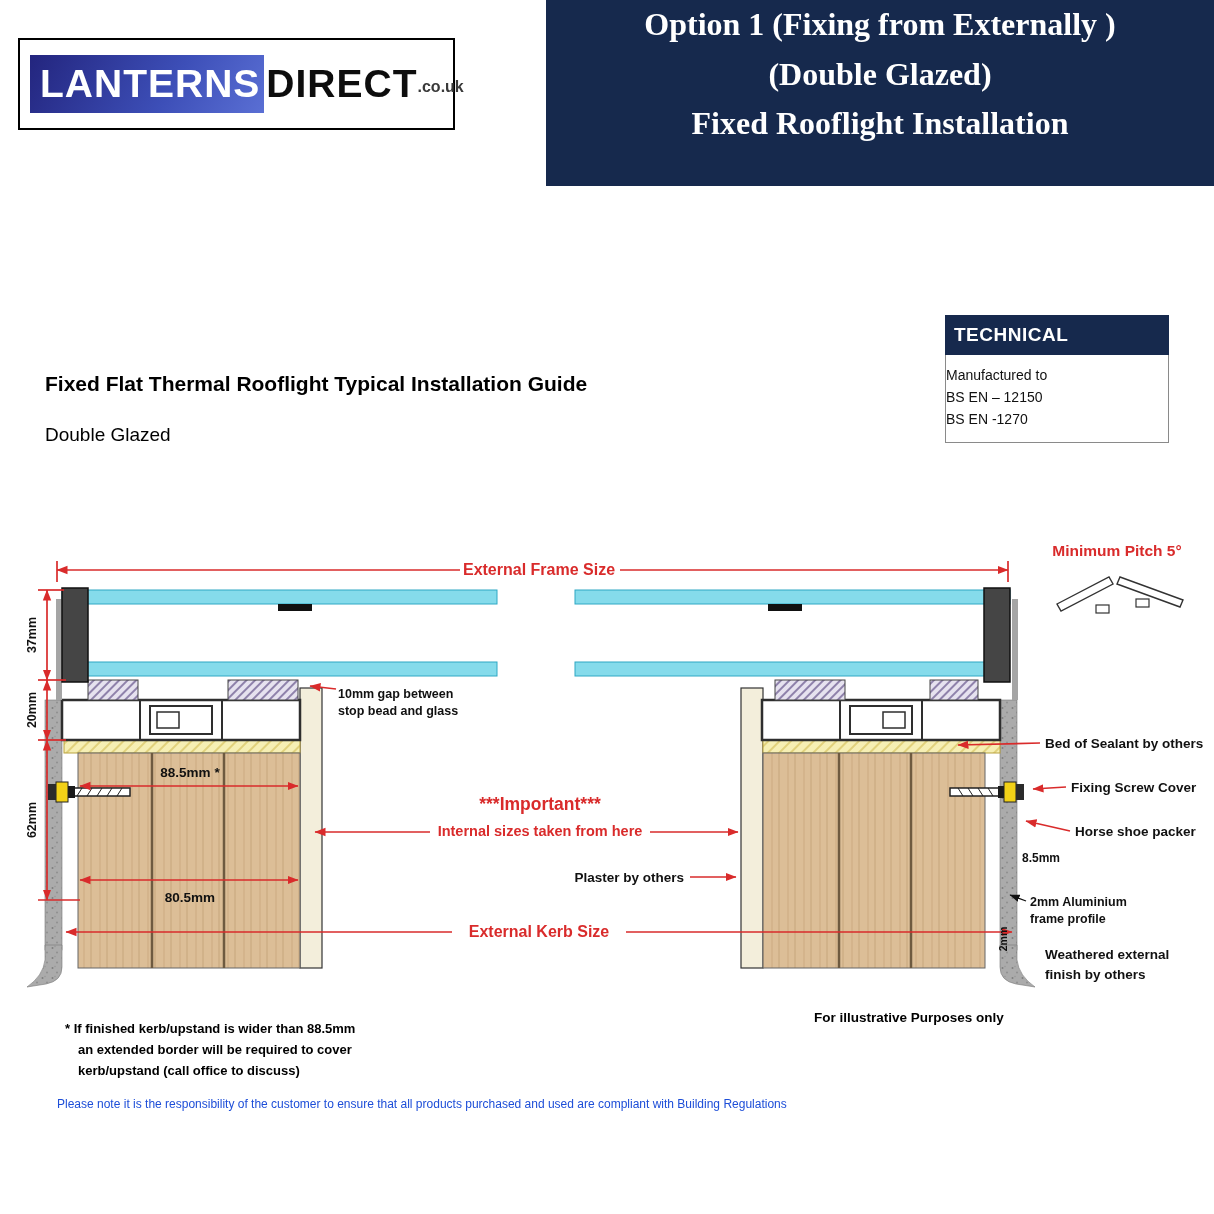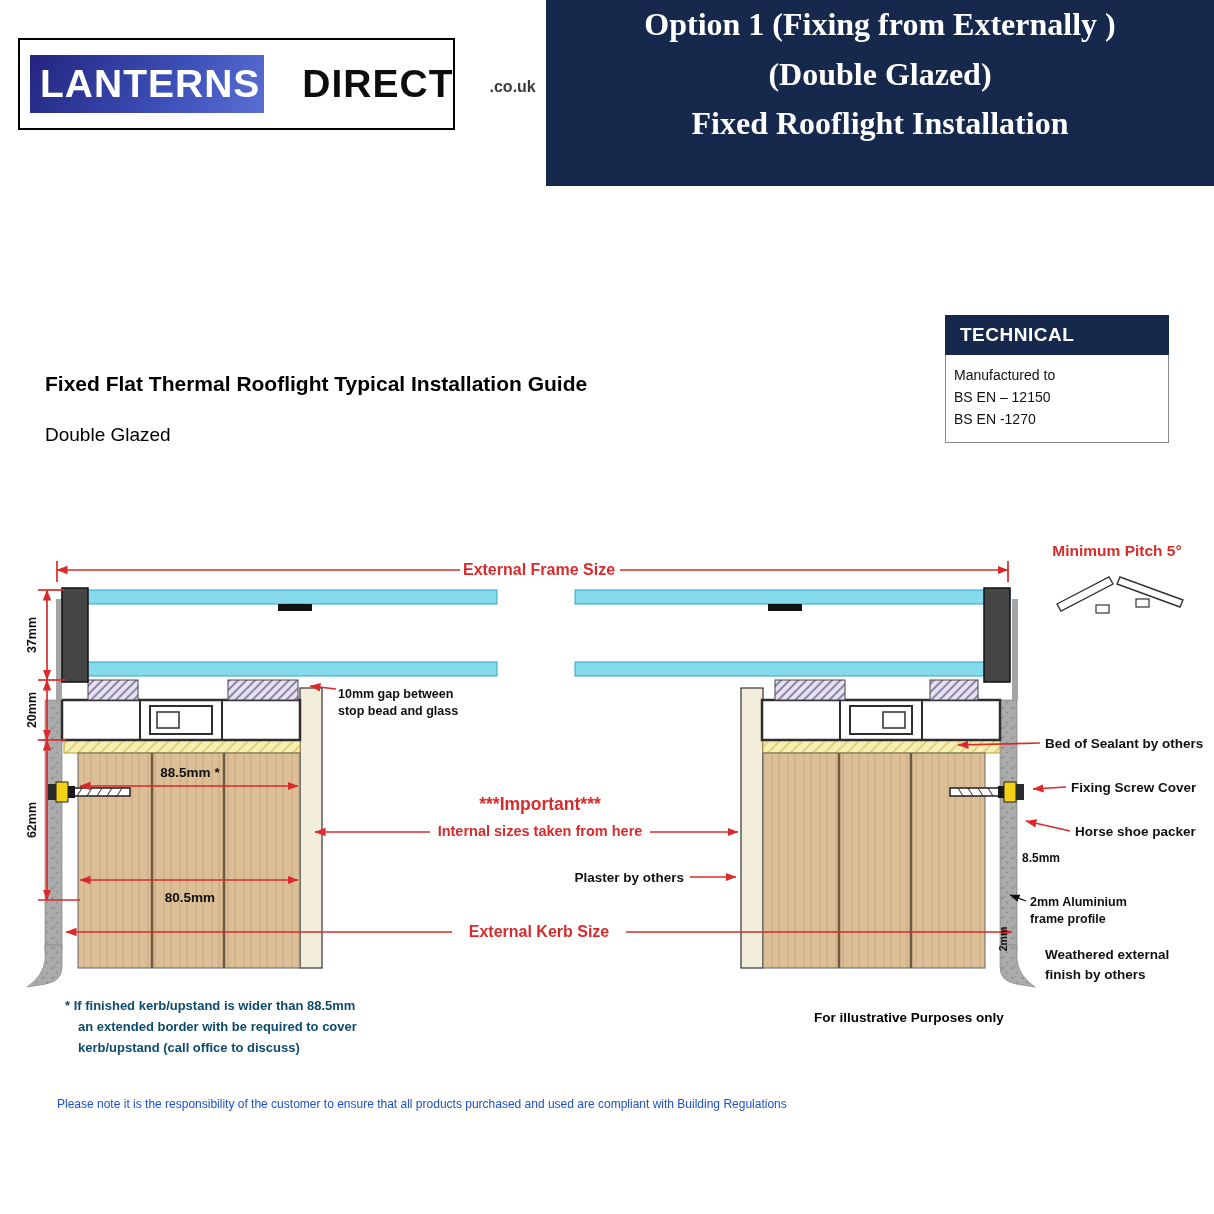--- a/index.html
+++ b/index.html
@@ -5,39 +5,39 @@
   * { margin:0; padding:0; box-sizing:border-box; }
   html,body { background:#fff; }
   body { font-family:"Liberation Sans", sans-serif; }
   .page { position:relative; width:1214px; height:1214px; background:#fff; overflow:hidden; }
 
   .banner { position:absolute; left:546px; top:0; width:668px; height:186px; background:#16294d;
             color:#fff; font-family:"Liberation Serif", serif; font-weight:700; font-size:32px;
             display:flex; flex-direction:column; text-align:center; line-height:1.55; }
 
   .logo-box { position:absolute; left:18px; top:38px; width:437px; height:92px; background:#fff;
-              border:2px solid #000; display:flex; align-items:center; padding-left:10px;gap:36px; }
+              border:2px solid #000; display:flex; align-items:center; padding-left:10px; }
   .logo-lanterns { background:linear-gradient(120deg,#23257e 0%, #3d4fb8 60%, #5a6fd4 100%);
                    color:#fff; font-size:39px; font-weight:700; letter-spacing:1px; padding:7px 4px 7px 10px; }
   .logo-direct { color:#0d0d0d; font-size:39px; font-weight:700; letter-spacing:1px; margin-left:2px; }
   .logo-tld { color:#3a3a3a; font-size:16px; font-weight:700; align-self:flex-end; margin-bottom:32px; }
 
   .tech-box { position:absolute; left:945px; top:315px; width:224px; }
   .tech-header { background:#16294d; color:#fff; font-size:19px; font-weight:700; letter-spacing:.5px;
-                 padding:9px 0 9px 15px; }
-  .tech-body { border:1px solid #8a8a8a; border-top:none; padding:9px 8px 12px; font-size:14px;
+                 padding:9px 0 9px 9px; }
+  .tech-body { border:1px solid #8a8a8a; border-top:none; padding:9px 0 12px; font-size:14px;
                line-height:22px; color:#111; background:#fff; }
 
   .doc-title { position:absolute; left:45px; top:372px; font-size:21px; font-weight:700; color:#000; }
   .doc-subtitle { position:absolute; left:45px; top:424px; font-size:19px; color:#000; }
 
   .drawing { position:absolute; left:0; top:535px; }
 
-  .kerb-note { position:absolute; left:65px; top:995px; font-size:13px; font-weight:700;
-               line-height:21px; color:#0c4a6e; }
+  .kerb-note { position:absolute; left:65px; top:1018px; font-size:13px; font-weight:700;
+               line-height:21px; color:#000000; }
   .kerb-note .indent { margin-left:13px; }
   .illustrative { position:absolute; left:814px; top:1010px; font-size:13.5px; font-weight:700; color:#000; }
   .disclaimer { position:absolute; left:57px; top:1097px; font-size:12px; color:#1d4ed8; }
 
   svg text { font-family:"Liberation Sans", sans-serif; }
   .red-label { fill:#d92b2b; font-weight:bold; }
   .blk-label { fill:#111; font-weight:bold; }
   .dim { stroke:#d92b2b; stroke-width:1.7; fill:none; }
 </style>
 </head>
@@ -229,21 +229,21 @@
     <text x="1022" y="327" class="blk-label" font-size="12">8.5mm</text>
     <text x="1030" y="371" class="blk-label" font-size="12.5">2mm Aluminium</text>
     <text x="1030" y="388" class="blk-label" font-size="12.5">frame profile</text>
     <text x="1007" y="404" text-anchor="middle" transform="rotate(-90 1007 404)" class="blk-label" font-size="10.5">2mm</text>
     <text x="1045" y="424" class="blk-label" font-size="13.5">Weathered external</text>
     <text x="1045" y="444" class="blk-label" font-size="13.5">finish by others</text>
   </svg>
 
   <div class="kerb-note">
     <div>* If finished kerb/upstand is wider than 88.5mm</div>
-    <div class="indent">an extended border with be required to cover</div>
+    <div class="indent">an extended border will be required to cover</div>
     <div class="indent">kerb/upstand (call office to discuss)</div>
   </div>
 
   <div class="illustrative">For illustrative Purposes only</div>
 
   <div class="disclaimer">Please note it is the responsibility of the customer to ensure that all products purchased and used are compliant with Building Regulations</div>
 
 </div>
 
 </body></html>

